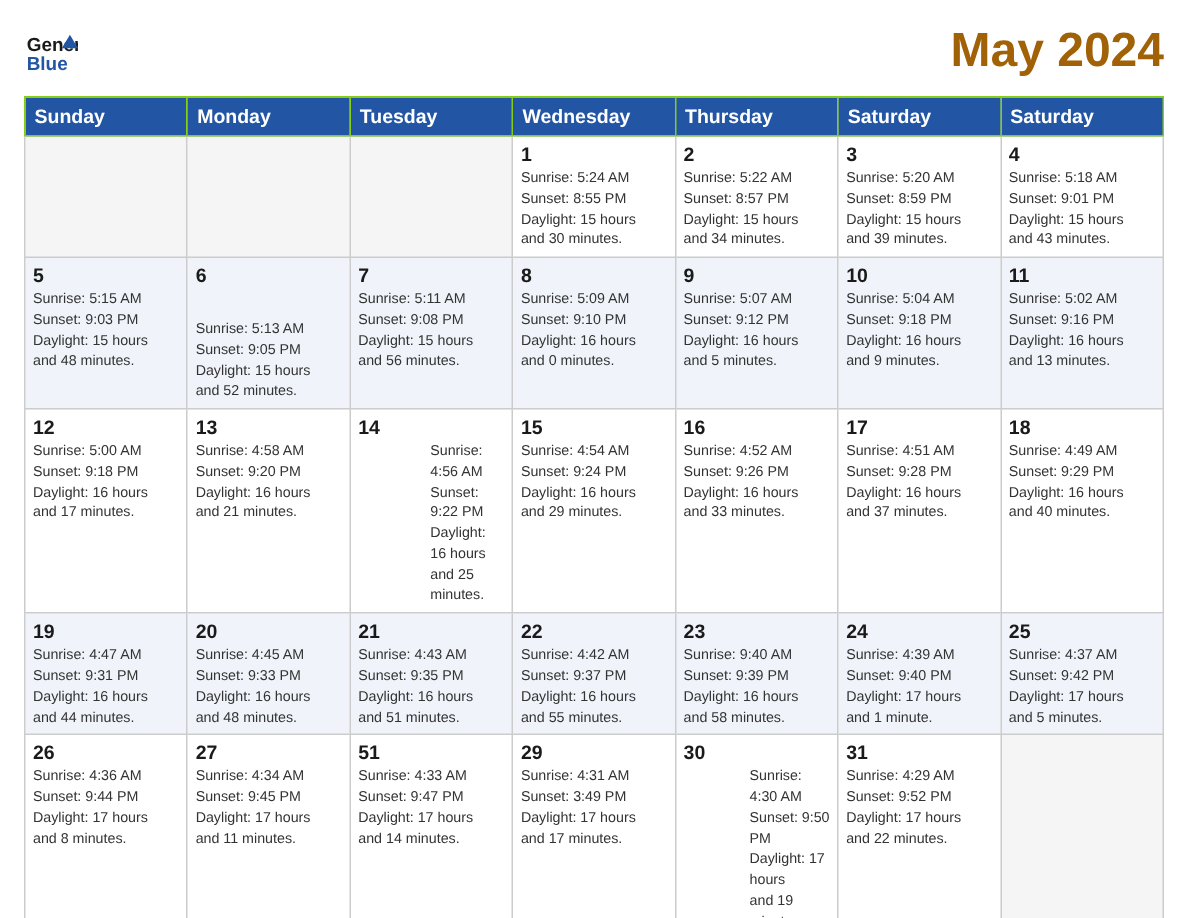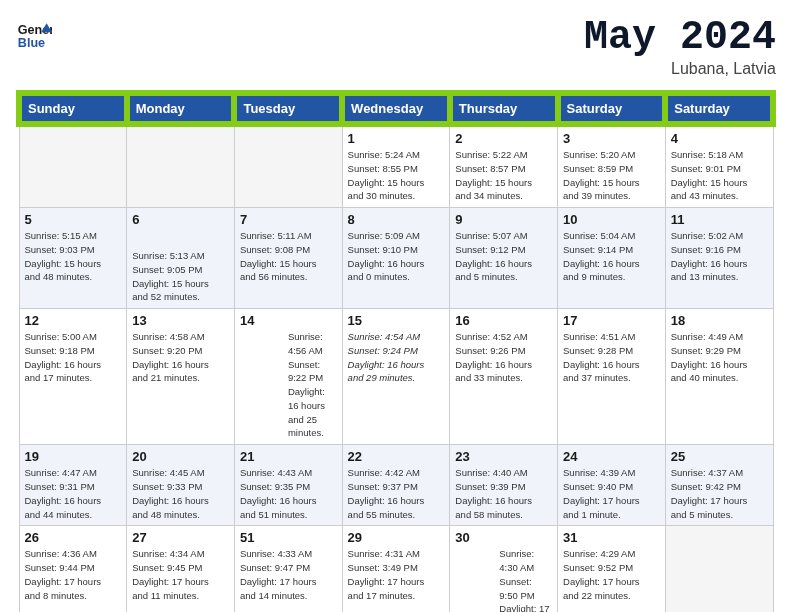--- a/index.html
+++ b/index.html
@@ -22,43 +22,42 @@
       gap: 4px;
     }
     .logo-icon {
       width: 36px;
       height: 36px;
     }
     .title-section {
       text-align: right;
     }
     .month-year {
-      font-size: 40px;
+      font-size: 32px;
       font-weight: bold;
-      color: #0f172a;
+      color: #a16207;
       line-height: 1.1;
-      font-family: Liberation Mono, monospace;
     }
     .location {
       font-size: 16px;
       color: #444;
     }
     .calendar {
       width: 100%;
       border-collapse: collapse;
       border: 1px solid #ccc;
     }
     .calendar th {
       background: #2255a4;
       color: #fff;
       font-size: 13px;
       padding: 5px 6px;
       text-align: left;
       font-weight: bold;
-      border: 6px solid #84cc16;
+      border: 1px solid #84cc16;
     }
     .calendar td {
       vertical-align: top;
       border: 1px solid #ccc;
       padding: 4px 5px;
       width: calc(100% / 7);
       min-height: 80px;
       background: #fff;
     }
     .calendar td.empty {
@@ -85,21 +84,20 @@
 <div class="header">
   <div class="logo">
     <svg class="logo-icon" viewBox="0 0 40 40">
       <text x="2" y="20" font-size="14" font-weight="bold" fill="#1a1a1a">General</text>
       <text x="2" y="34" font-size="14" font-weight="bold" fill="#2255a4">Blue</text>
       <polygon points="34,8 40,18 28,18" fill="#2255a4"></polygon>
     </svg>
   </div>
   <div class="title-section">
     <div class="month-year">May 2024</div>
-    <div class="location">Lubana, Latvia</div>
   </div>
 </div>
 
 <table class="calendar">
   <thead>
     <tr>
     <th>Sunday</th>
         <th>Monday</th>
         <th>Tuesday</th>
         <th>Wednesday</th>
@@ -174,21 +172,21 @@
         <td>
           <div class="day-num">9</div>
           <div class="day-info" style="white-space: pre-line;">Sunrise: 5:07 AM
 Sunset: 9:12 PM
 Daylight: 16 hours
 and 5 minutes.</div>
         </td>
         <td>
           <div class="day-num">10</div>
           <div class="day-info" style="white-space: pre-line;">Sunrise: 5:04 AM
-Sunset: 9:14 PM
+Sunset: 9:18 PM
 Daylight: 16 hours
 and 9 minutes.</div>
         </td>
         <td>
           <div class="day-num">11</div>
           <div class="day-info" style="white-space: pre-line;">Sunrise: 5:02 AM
 Sunset: 9:16 PM
 Daylight: 16 hours
 and 13 minutes.</div>
         </td>
@@ -210,21 +208,21 @@
         </td>
         <td>
           <div class="day-num">14</div>
           <div class="day-info" style="white-space: pre-line; margin-left: 48px;">Sunrise: 4:56 AM
 Sunset: 9:22 PM
 Daylight: 16 hours
 and 25 minutes.</div>
         </td>
         <td>
           <div class="day-num">15</div>
-          <div class="day-info" style="white-space: pre-line; font-style: italic;">Sunrise: 4:54 AM
+          <div class="day-info" style="white-space: pre-line;">Sunrise: 4:54 AM
 Sunset: 9:24 PM
 Daylight: 16 hours
 and 29 minutes.</div>
         </td>
         <td>
           <div class="day-num">16</div>
           <div class="day-info" style="white-space: pre-line;">Sunrise: 4:52 AM
 Sunset: 9:26 PM
 Daylight: 16 hours
 and 33 minutes.</div>
@@ -268,21 +266,21 @@
         </td>
         <td>
           <div class="day-num">22</div>
           <div class="day-info" style="white-space: pre-line;">Sunrise: 4:42 AM
 Sunset: 9:37 PM
 Daylight: 16 hours
 and 55 minutes.</div>
         </td>
         <td>
           <div class="day-num">23</div>
-          <div class="day-info" style="white-space: pre-line;">Sunrise: 4:40 AM
+          <div class="day-info" style="white-space: pre-line;">Sunrise: 9:40 AM
 Sunset: 9:39 PM
 Daylight: 16 hours
 and 58 minutes.</div>
         </td>
         <td>
           <div class="day-num">24</div>
           <div class="day-info" style="white-space: pre-line;">Sunrise: 4:39 AM
 Sunset: 9:40 PM
 Daylight: 17 hours
 and 1 minute.</div>

